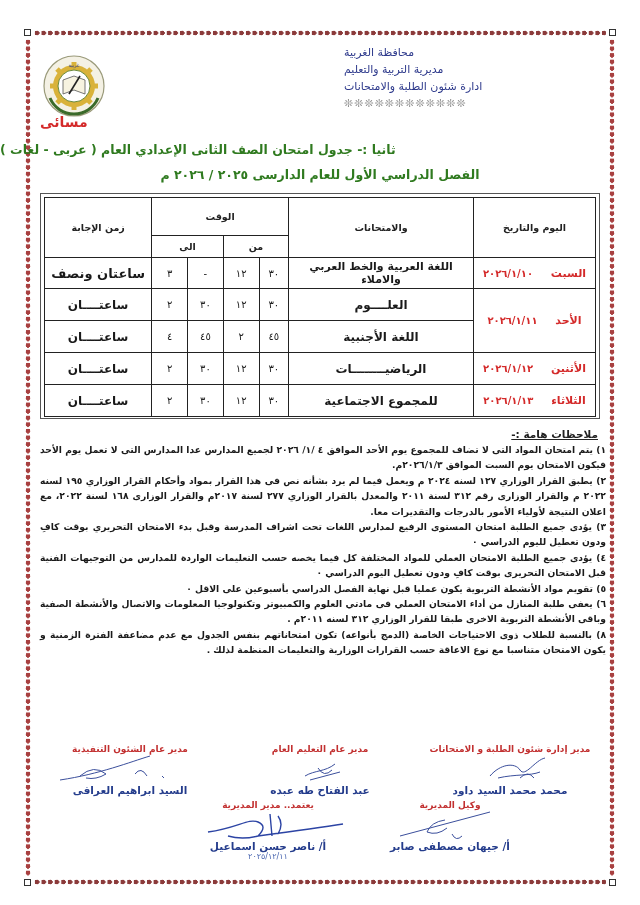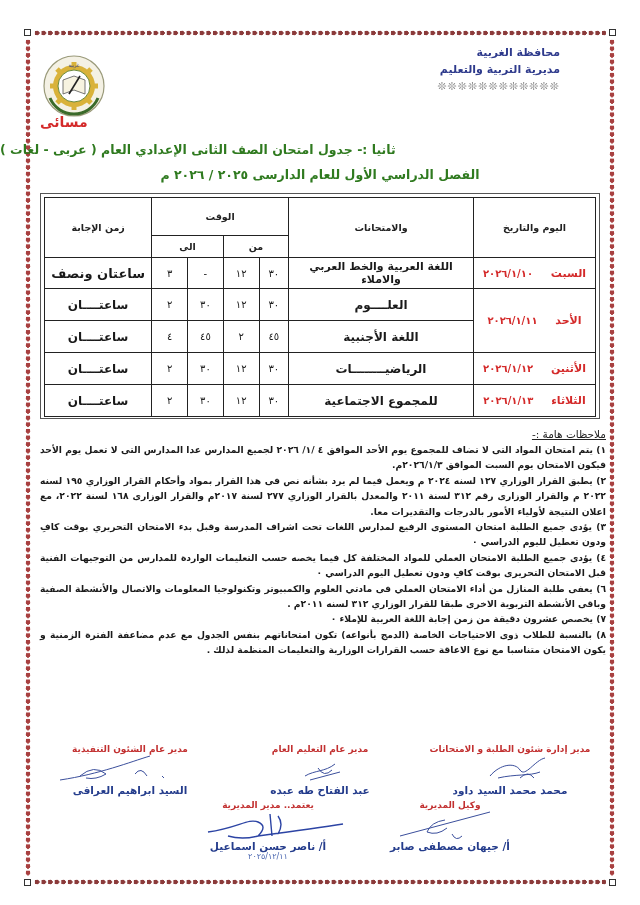--- a/index.html
+++ b/index.html
@@ -16,22 +16,22 @@
   .bead-col { position: absolute; width: 6px; top: 6px; bottom: 6px;
     background-image: radial-gradient(circle at 3px 3px, #a84040 2.2px, transparent 2.6px);
     background-size: 6px 6.6px; background-repeat: repeat-y; }
   .bead-col.left { left: -3px; }
   .bead-col.right { right: -3px; }
   .corner { position: absolute; width: 7px; height: 7px; border: 1.5px solid #333; background: #fff; }
   .corner.tl { left: -4px; top: -4px; } .corner.tr { right: -4px; top: -4px; }
   .corner.bl { left: -4px; bottom: -4px; } .corner.br { right: -4px; bottom: -4px; }
 
   
-  .org { position: absolute; right: 80px; top: 44px; width: 200px; text-align: right; direction: rtl;
-    font-family: "DejaVu Sans", sans-serif; font-weight: bold; color: #2e3a8c; }
+  .org { position: absolute; right: 96px; top: 44px; width: 200px; text-align: left; direction: rtl;
+    font-family: "DejaVu Sans", sans-serif; font-weight: normal; color: #2e3a8c; }
   .org div { font-size: 11px; line-height: 17px; }
   .org .org3 { margin-right: -26px; }
   .ornament { font-size: 8px; color: #888; letter-spacing: 1px; line-height: 10px; }
 
   .logo { position: absolute; left: 42px; top: 54px; width: 64px; height: 64px; }
   .session { position: absolute; left: 40px; top: 114px; font-size: 14px; font-weight: bold; color: #d42a2a; direction: rtl; }
 
   .title1 { position: absolute; left: 0; right: 0; top: 142px; text-align: left; direction: rtl;
     font-size: 12.5px; font-weight: bold; color: #2f7a1f; }
   .title2 { position: absolute; left: 0; right: 0; top: 167px; text-align: center; direction: rtl;
@@ -51,21 +51,21 @@
   .day { color: #d42a2a; font-size: 11px; white-space: nowrap; }
   .day .date { margin-right: 14px; font-size: 10px; }
   .subj-sm { font-size: 11px; }
   .subj-lg { font-size: 12px; margin-left: 27px; }
   .dur { font-size: 12px; }
   .dur-sm { font-size: 13px; }
   .num { font-size: 10px; font-weight: normal; }
 
   
   .notes { position: absolute; left: 40px; width: 566px; top: 426px; direction: rtl; text-align: justify; }
-  .notes-title { font-size: 10.5px; font-weight: normal; color: #222; text-decoration: underline; line-height: 16px; }
+  .notes-title { font-size: 10.5px; font-weight: bold; color: #222; margin-right: 8px; text-decoration: underline; line-height: 16px; }
   .note { font-size: 9.2px; font-weight: bold; line-height: 15.4px; color: #1a1a1a; }
 
   
   .sig { position: absolute; width: 180px; text-align: center; direction: rtl; }
   .sig .role { font-size: 9px; font-weight: bold; color: #c23030; }
   .sig .name { font-size: 10.5px; font-weight: bold; color: #243c8c; }
   .sig .scribble { height: 30px; position: relative; }
   .sig svg { position: absolute; left: 0; top: 0; }
   .stamp-date { font-size: 8px; color: #4a66b0; font-family: "DejaVu Sans", sans-serif; }
 </style>
@@ -79,20 +79,21 @@
   <div class="bead-col right"></div>
   <div class="corner tl"></div>
   <div class="corner tr"></div>
   <div class="corner bl"></div>
   <div class="corner br"></div>
 </div>
 
 <div class="org">
   <div>محافظة الغربية</div>
   <div>مديرية التربية والتعليم</div>
+  <div class="org3">ادارة شئون الطلبة والامتحانات</div>
   <div class="ornament">❊❊❊❊❊❊❊❊❊❊❊❊</div>
 </div>
 
 <div class="logo">
   <svg width="64" height="64" viewBox="0 0 64 64">
     <circle cx="32" cy="32" r="30" fill="#f4f1e4" stroke="#9a9a7a" stroke-width="1.2"></circle>
     <g fill="#d9b23a">
       <circle cx="32" cy="32" r="21"></circle>
     </g>
     <g stroke="#d9b23a" stroke-width="5">
@@ -200,22 +201,22 @@
     </tbody>
   </table>
 </div>
 
 <div class="notes">
   <div class="notes-title">ملاحظات هامة :-</div>
   <div class="note">١) يتم امتحان المواد التى لا تضاف للمجموع يوم الأحد الموافق ٤ /١/ ٢٠٢٦ لجميع المدارس عدا المدارس التى لا تعمل يوم الأحد فيكون الامتحان يوم السبت الموافق ٢٠٢٦/١/٣م.</div>
   <div class="note">٢) يطبق القرار الوزاري ١٢٧ لسنه ٢٠٢٤ م ويعمل فيما لم يرد بشأنه نص فى هذا القرار بمواد وأحكام القرار الوزاري ١٩٥ لسنه ٢٠٢٢ م والقرار الوزارى رقم ٣١٢ لسنة ٢٠١١ والمعدل بالقرار الوزاري ٢٧٧ لسنة ٢٠١٧م والقرار الوزارى ١٦٨ لسنة ٢٠٢٢، مع اعلان النتيجة لأولياء الأمور بالدرجات والتقديرات معا.</div>
   <div class="note">٣) يؤدى جميع الطلبة امتحان المستوى الرفيع لمدارس اللغات تحت اشراف المدرسة وقبل بدء الامتحان التحريري بوقت كافِ ودون تعطيل لليوم الدراسي ٠</div>
   <div class="note">٤) يؤدى جميع الطلبة الامتحان العملي للمواد المختلفة كل فيما يخصه حسب التعليمات الواردة للمدارس من التوجيهات الفنية قبل الامتحان التحريرى بوقت كافِ ودون تعطيل اليوم الدراسي ٠</div>
+  <div class="note">٥) تقويم مواد الأنشطة التربوية يكون عمليا قبل نهاية الفصل الدراسي بأسبوعين على الاقل ٠</div>
   <div class="note">٦) يعفى طلبة المنازل من أداء الامتحان العملي فى مادتي العلوم والكمبيوتر وتكنولوجيا المعلومات والاتصال والأنشطة الصفية وباقى الأنشطة التربوية الاخرى طبقا للقرار الوزاري ٣١٢ لسنه ٢٠١١م .</div>
-  <div class="note">٧) يخصص عشرون دقيقة من زمن إجابة اللغة العربية للإملاء ٠</div>
   <div class="note">٨) بالنسبة للطلاب ذوى الاحتياجات الخاصة (الدمج بأنواعه) تكون امتحاناتهم بنفس الجدول مع عدم مضاعفة الفترة الزمنية و يكون الامتحان متناسبا مع نوع الاعاقة حسب القرارات الوزارية والتعليمات المنظمة لذلك .</div>
 </div>
 
 <div class="sig" style="left:420px; top:744px;">
   <div class="role">مدير إدارة شئون الطلبة و الامتحانات</div>
   <div class="scribble">
     <svg width="180" height="30">
         <path d="M70 22 C80 10, 95 8, 100 16 S 115 6, 125 4 M78 24 C 95 20, 110 22, 120 18 M 100 24 q8 -8 14 0" fill="none" stroke="#3b4f9c" stroke-width="1"></path>
       </svg>
   </div>

